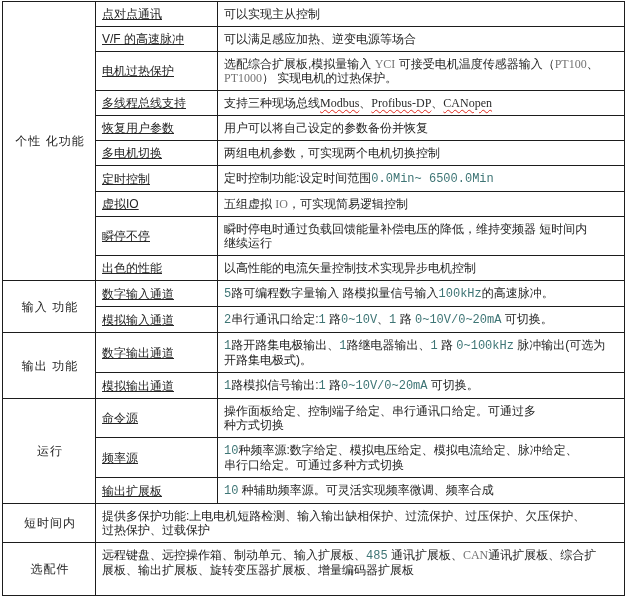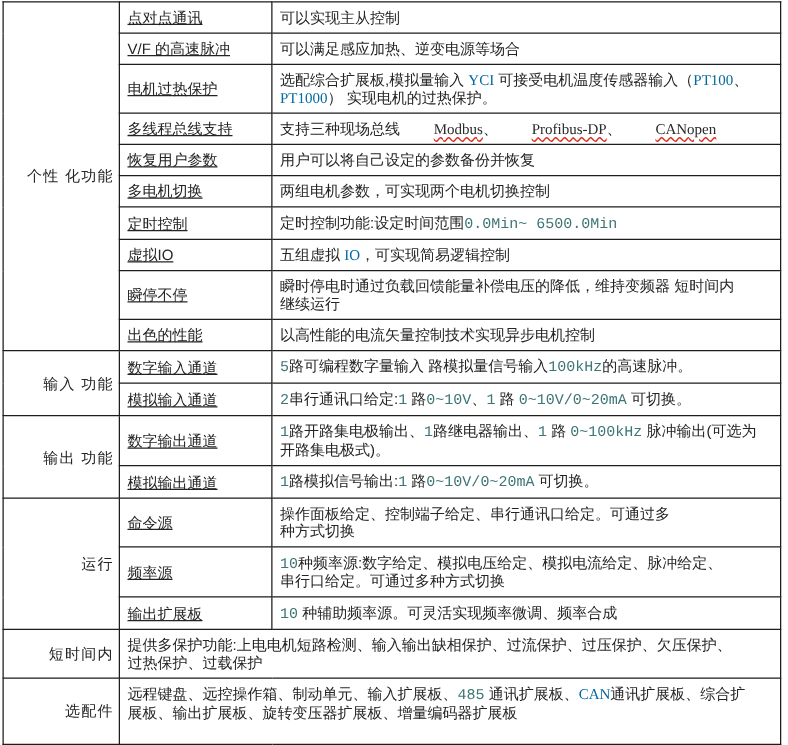--- a/index.html
+++ b/index.html
@@ -27,52 +27,51 @@
   table.spec td{
     border:1px solid var(--border);
     font-size:12px;
     line-height:14px;
     vertical-align:middle;
     padding:5px 4px 5px 6px;
     word-break:break-all;
     overflow:hidden;
   }
   td.cat{
-    text-align:right;
+    text-align:center;
     padding:5px 2px;
     letter-spacing:1px;
   }
   td.feat{
     padding-left:9px;
     text-decoration:underline;
   }
   td.desc{
     white-space:pre-wrap;
   }
   tr:last-child td.desc{
     padding-bottom:18px;
     vertical-align:top;
   }
   .seg-num{
     color:var(--latin);
     font-family:Liberation Mono, monospace;
   }
   .seg-lat{
-    color:#0369a1;
+    color:#737373;
     font-family:"Liberation Serif","DejaVu Serif",serif;
   }
   .seg-spell{
     color:#2a2a2a;
     font-family:"Liberation Serif","DejaVu Serif",serif;
     text-decoration-line:underline;
     text-decoration-style:wavy;
     text-decoration-color:var(--wavy);
     text-decoration-thickness:1px;
     text-underline-offset:2px;
-    margin-left:27px;
   }
 </style>
 </head>
 <body>
 
 <div id="page">
   <table class="spec">
     <colgroup>
       <col style="width:93px">
       <col style="width:122px">

